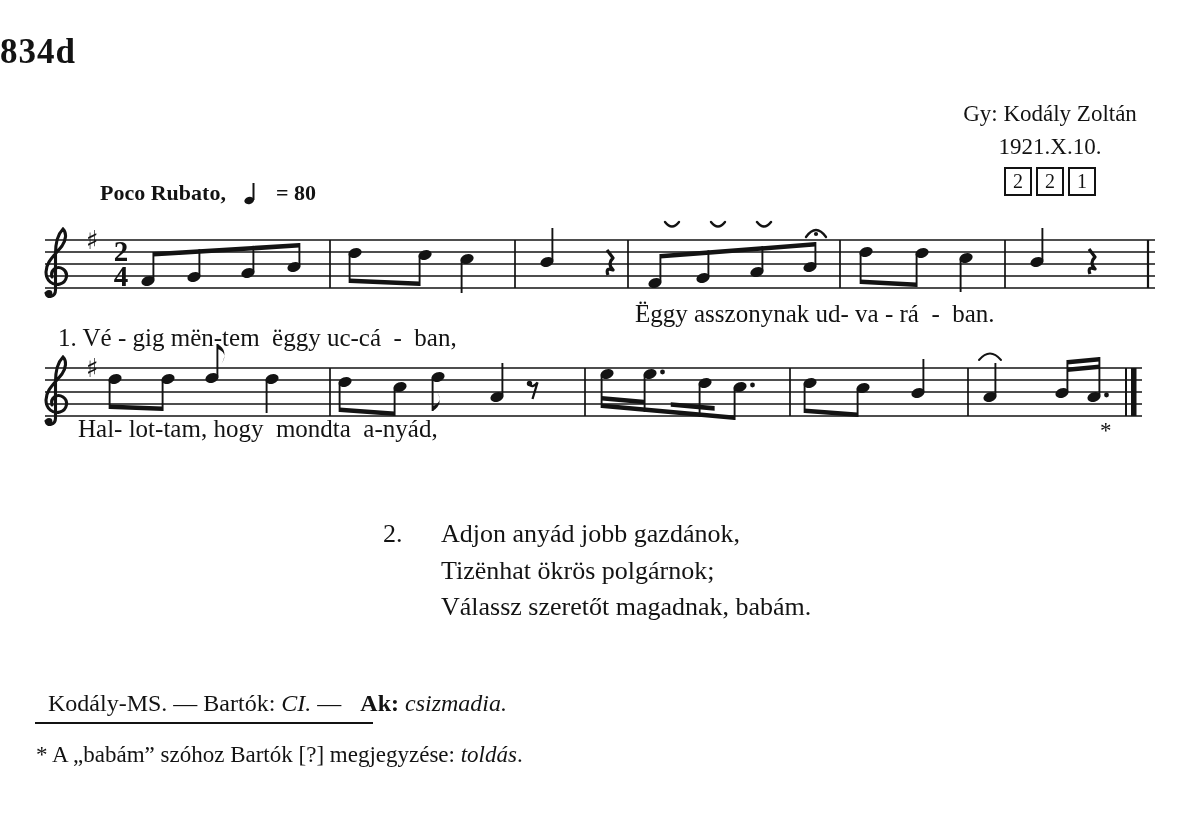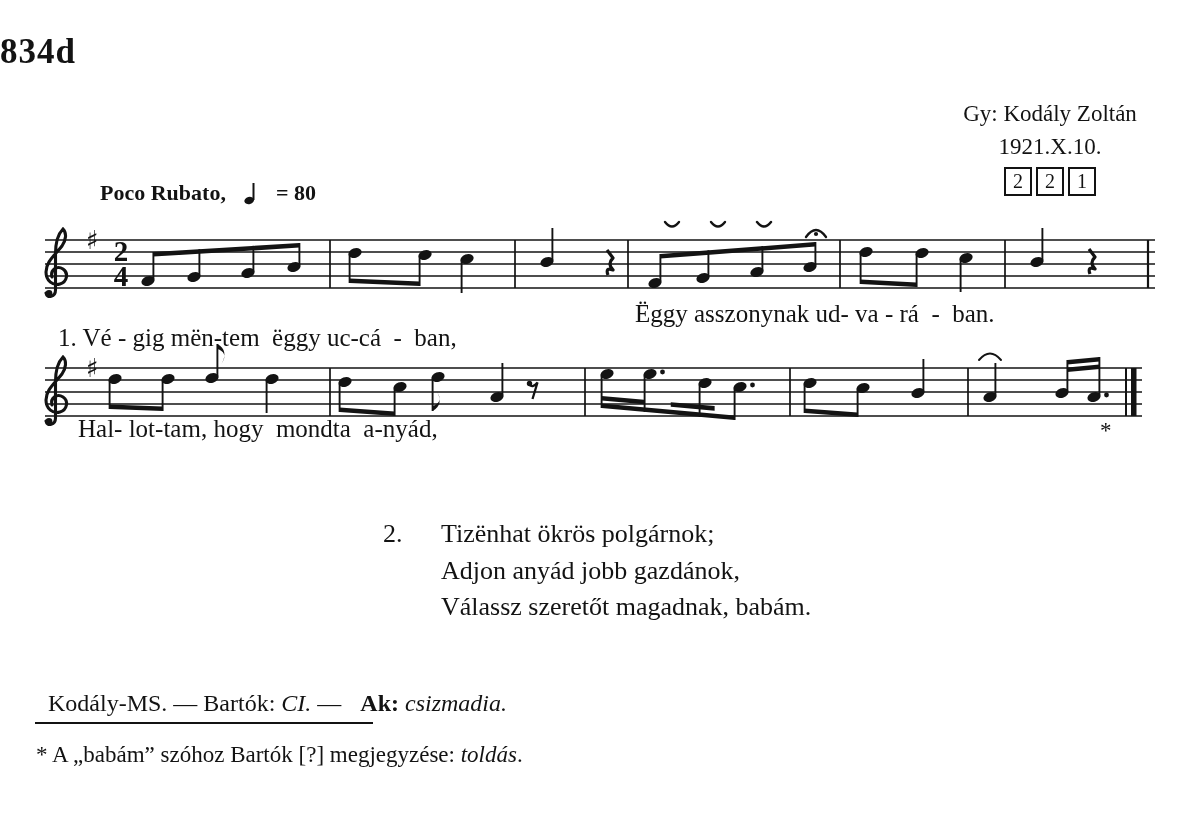--- a/index.html
+++ b/index.html
@@ -182,22 +182,22 @@
 
   <div class="abs lyr" style="left:58px;top:300px;margin-top:24px;">1. Vé - gig mën-tem  ëggy uc-cá  -  ban,</div>
   <div class="abs lyr" style="left:635px;top:300px;">Ëggy asszonynak ud- va - rá  -  ban.</div>
 
   <div class="abs lyr" style="left:78px;top:415px;">Hal- lot-tam, hogy  mondta  a-nyád,</div>
   <div class="abs star" style="left:1100px;top:418px;">*</div>
 
   <div class="abs verse">
     <div class="num">2.</div>
     <div>
+      <div>Adjon anyád jobb gazdánok,</div>
       <div>Tizënhat ökrös polgárnok;</div>
-      <div>Adjon anyád jobb gazdánok,</div>
       <div>Válassz szeretőt magadnak, babám.</div>
     </div>
   </div>
 
   <div class="abs srcline"><span>Kodály-MS. — Bartók: </span><span style="font-style: italic;">CI.</span><span> — </span><span style="font-weight: bold; margin-left: 13px;">Ak:</span><span> </span><span style="font-style: italic;">csizmadia.</span></div>
 
   <div class="abs sep"></div>
 
   <div class="abs footnote"><span>* A „babám” szóhoz Bartók [?] megjegyzése: </span><span style="font-style: italic;">toldás</span><span>.</span></div>
 

